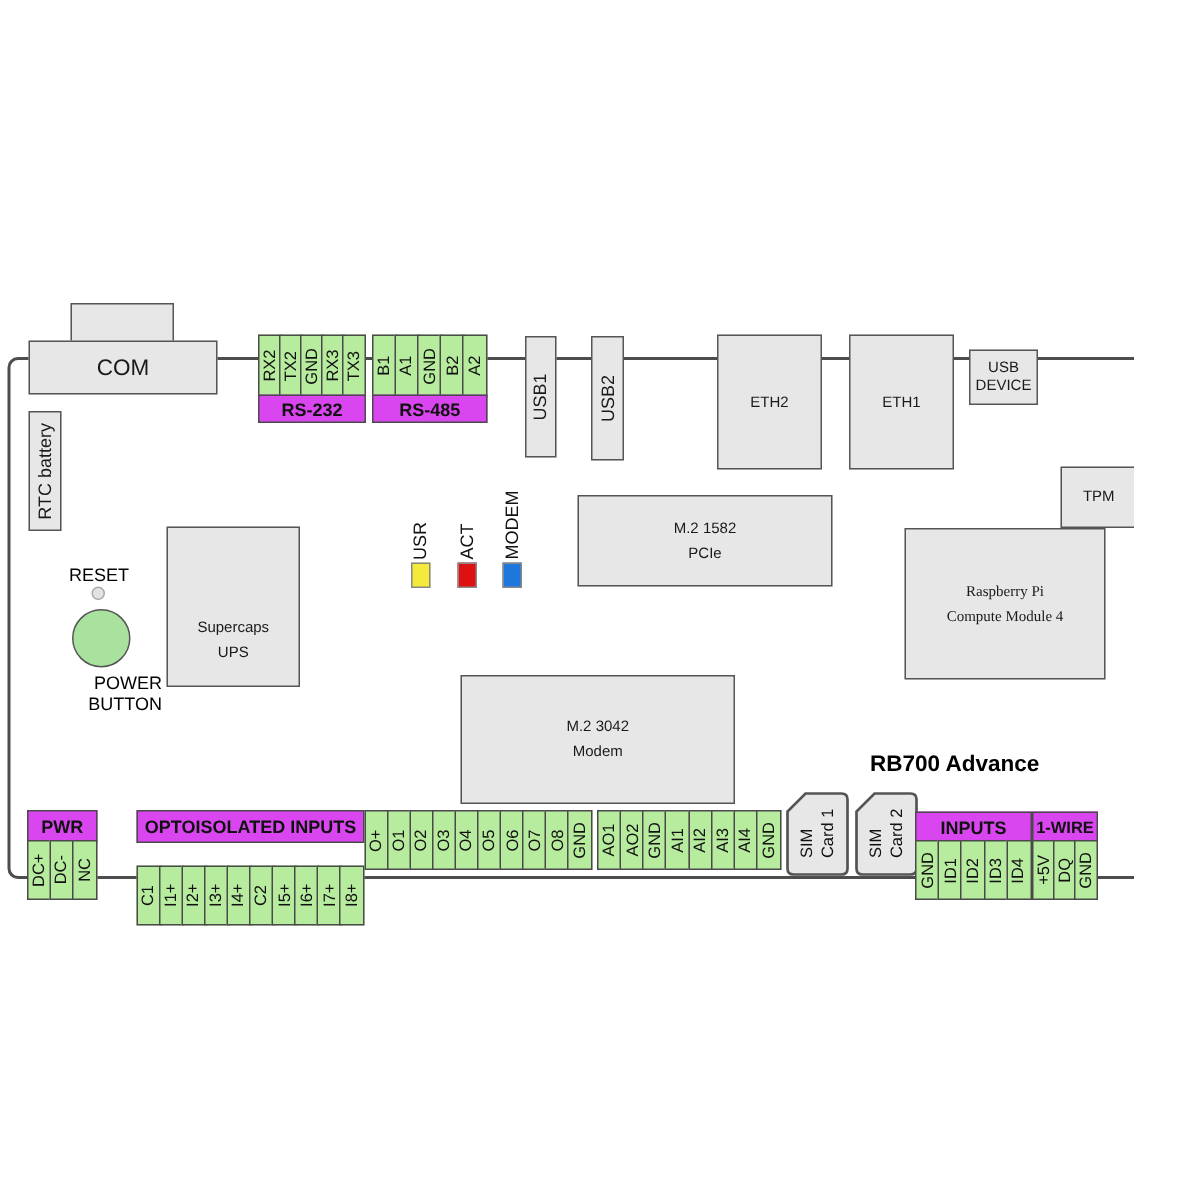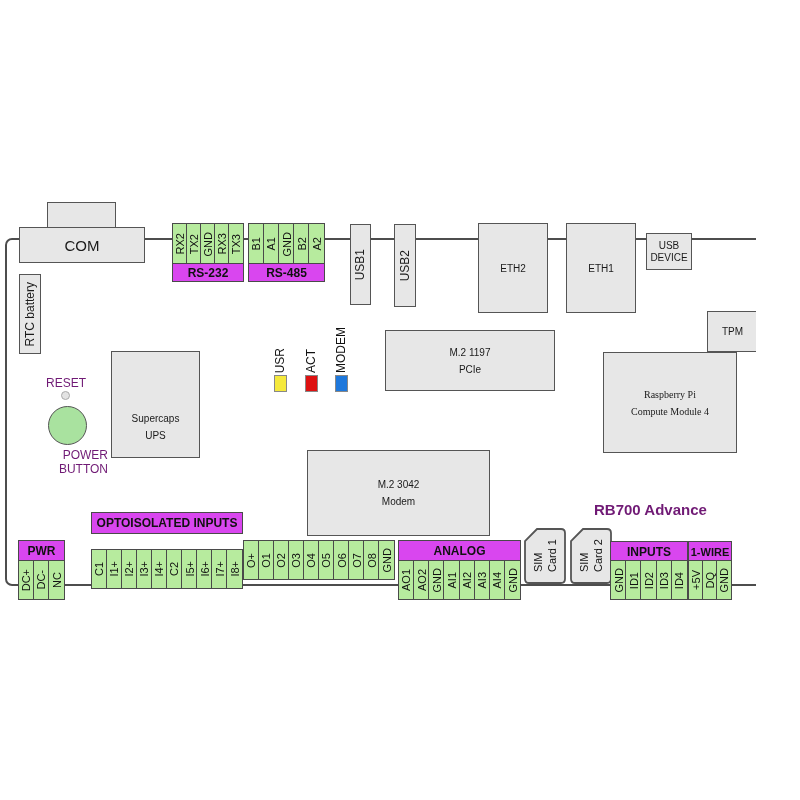--- a/index.html
+++ b/index.html
@@ -18,21 +18,21 @@
          display:flex; align-items:center; justify-content:center; font-size:11px; color:#111; }
   .pin:first-child { margin-left:0; }
   .hdr { background:#d946ef; border:1.8px solid #4a4a4a; display:flex; align-items:center;
          justify-content:center; font-size:12px; color:#111;font-weight:bold; }
   .top-conn .pins { height:42px; margin-bottom:-1.8px; }
   .top-conn .hdr { height:19px; }
   .bottom-conn .hdr { margin-bottom:-1.8px; }
   .led { position:absolute; width:13px; height:17px; border:1.5px solid #888; }
   .vlabel { position:absolute; font-size:12px; color:#111; }
   .circle { position:absolute; border-radius:50%; }
-  .label { position:absolute; color:#701a75; white-space:pre-line; }
+  .label { position:absolute; color:#000000; white-space:pre-line; }
   .simtext { position:absolute; inset:0; display:flex; align-items:center; justify-content:center; }
   .simtext .v { font-size:11px; line-height:14px; }
 </style>
 </head>
 <body>
 
 <div class="stage">
 
   <div class="outline"></div>
 
@@ -121,50 +121,50 @@
 BUTTON</div>
 
   <div class="vlabel v" style="left:273px;bottom:427px;">USR</div>
   <div class="led" style="left: 274px; top: 375px; background-color: rgb(245, 233, 60);"></div>
   <div class="vlabel v" style="left:304px;bottom:427px;">ACT</div>
   <div class="led" style="left: 305px; top: 375px; background-color: rgb(221, 17, 17);"></div>
   <div class="vlabel v" style="left:334px;bottom:427px;">MODEM</div>
   <div class="led" style="left: 335px; top: 375px; background-color: rgb(30, 120, 220);"></div>
 
   <div class="gbox" style="left:385px;top:330px;width:170px;height:61px;">
-    <span style="white-space:pre-line;">M.2 1197
+    <span style="white-space:pre-line;">M.2 1582
 PCIe</span>
   </div>
   <div class="gbox" style="left:307px;top:450px;width:183px;height:86px;">
     <span style="white-space:pre-line;">M.2 3042
 Modem</span>
   </div>
   <div class="gbox" style="left:603px;top:352px;width:134px;height:101px;font-family:Liberation Serif, serif;">
     <span style="white-space:pre-line;">Raspberry Pi
 Compute Module 4</span>
   </div>
 
-  <div class="label" style="left:594px;top:501px;width:130px;font-size:15px;font-weight:bold;">RB700 Advance</div>
+  <div class="label" style="left:580px;top:501px;width:130px;font-size:15px;font-weight:bold;">RB700 Advance</div>
 
   <div class="connector bottom-conn" style="left:18px;top:540px;width:47px;">
     <div class="hdr" style="height:22px;">PWR</div>
     <div class="pins" style="height:40px;">
       <div class="pin">
           <span class="v">DC+</span>
         </div>
       <div class="pin">
           <span class="v">DC-</span>
         </div>
       <div class="pin">
           <span class="v">NC</span>
         </div>
     </div>
   </div>
 
-  <div class="connector bottom-conn" style="left:91px;top:512px;width:152px;gap:17px;">
+  <div class="connector bottom-conn" style="left:91px;top:540px;width:152px;gap:17px;">
     <div class="hdr" style="height:22px;">OPTOISOLATED INPUTS</div>
     <div class="pins" style="height:40px;">
       <div class="pin">
           <span class="v">C1</span>
         </div>
       <div class="pin">
           <span class="v">I1+</span>
         </div>
       <div class="pin">
           <span class="v">I2+</span>
@@ -222,21 +222,20 @@
       <div class="pin">
           <span class="v">O8</span>
         </div>
       <div class="pin">
           <span class="v">GND</span>
         </div>
     </div>
   </div>
 
   <div class="connector bottom-conn" style="left:398px;top:540px;width:123px;">
-    <div class="hdr" style="height:22px;">ANALOG</div>
     <div class="pins" style="height:40px;">
       <div class="pin">
           <span class="v">AO1</span>
         </div>
       <div class="pin">
           <span class="v">AO2</span>
         </div>
       <div class="pin">
           <span class="v">GND</span>
         </div>

